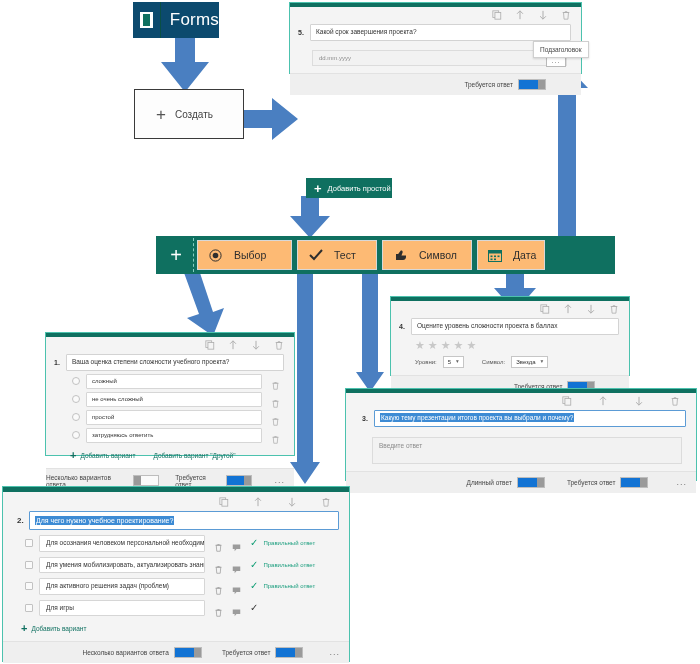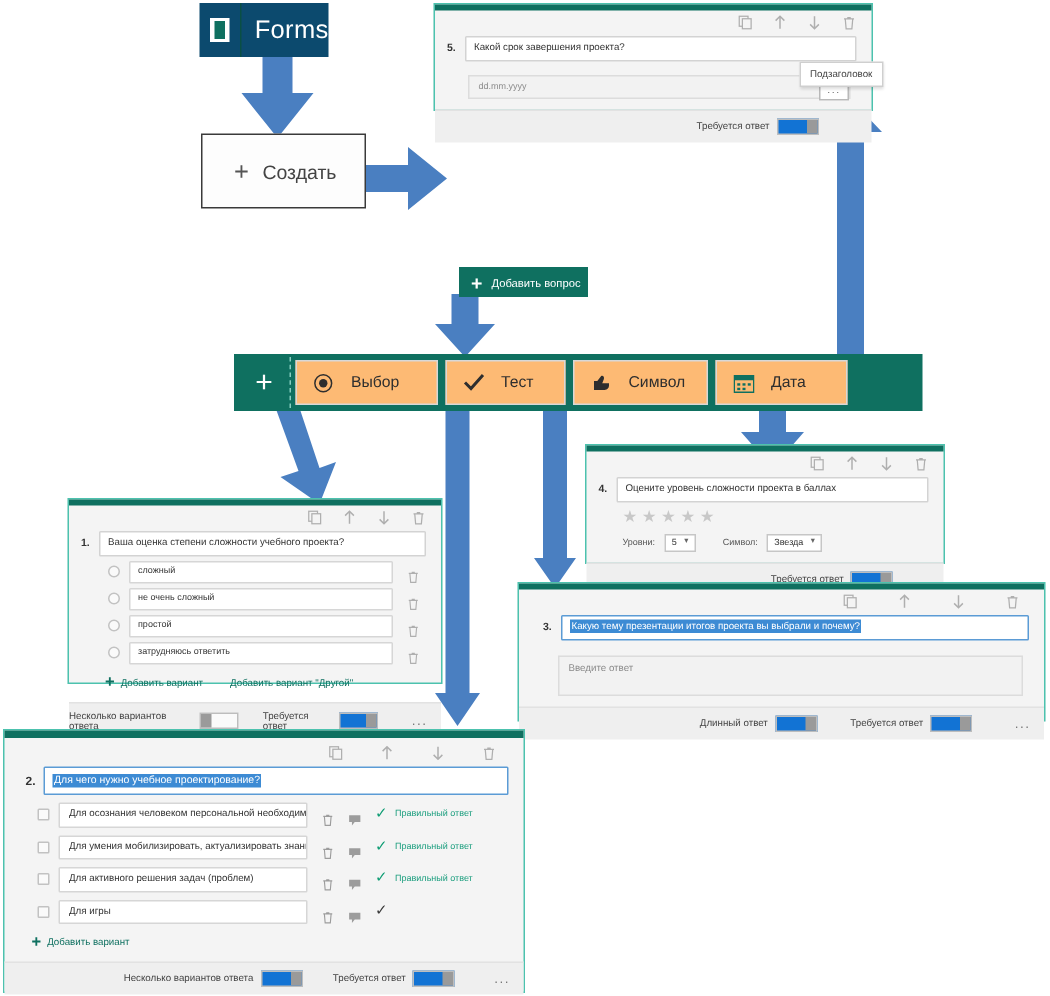--- a/index.html
+++ b/index.html
@@ -36,21 +36,21 @@
 
   
   #create-tile{
     position:absolute;left:134px;top:89px;width:108px;height:48px;
     border:1px solid #3a3a3a;background:#fdfdfd;
     display:flex;align-items:center;
   }
   #create-tile .plus{
     font-size:17px;color:#555;margin-left:21px;font-weight:300;line-height:1;
   }
-  #create-tile .lbl{font-size:13px;color:#444;margin-left:9px;}
+  #create-tile .lbl{font-size:10px;color:#444;margin-left:9px;}
 
   
   .card{position:absolute;background:#f4f4f4;border:1px solid #4cc2ae;box-sizing:border-box;}
   .card .topbar{height:4px;background:#0f7060;}
   .card .rowtools{
     display:flex;justify-content:flex-end;align-items:center;gap:13px;
     padding:3px 10px 1px 0;
   }
   .icn{width:10px;height:11px;opacity:.55;display:block;}
   .icn svg{display:block;}
@@ -142,21 +142,21 @@
   .typebtn{
     height:30px;background:#fdba74;margin-left:5px;display:flex;align-items:center;
     border:1px solid #d8d8d8;padding:0 10px;box-sizing:border-box;flex:0 0 auto;
   }
   .typebtn .ti{width:15px;display:flex;justify-content:center;align-items:center;color:#3a3a3a;}
   .typebtn .tl{font-size:10.5px;color:#2e2e2e;margin-left:11px;}
   #tb-choice{width:95px;margin-left:3px;}
   #tb-test{width:80px;}
   #tb-text{width:80px;}
   #tb-rating{width:90px;}
-  #tb-date{width:88px;text-align:right;}
+  #tb-date{width:68px;text-align:right;}
 
   
   #card-rating{left:390px;top:296px;width:240px;height:80px;}
   #card-rating .stars{padding:5px 0 0 24px;color:#c8c8c8;font-size:11px;letter-spacing:3px;line-height:1;}
   #card-rating .selects{display:flex;align-items:center;padding:5px 0 0 24px;gap:6px;}
   #card-rating .sl{font-size:6px;color:#555;}
   .mini-select{
     border:1px solid #c6c6c6;background:#fff;font-size:6px;color:#333;
     padding:2px 4px;display:flex;align-items:center;gap:5px;line-height:1;
   }
@@ -276,21 +276,21 @@
           </span>
       </div>
       <span class="dots" style="visibility:hidden">···</span>
     </div>
   </div>
   <div id="date-ellipsis">...</div>
   <div id="tooltip-subtitle">Подзаголовок</div>
 
   <div id="add-question-btn">
     <span class="p">+</span>
-    <span class="t">Добавить вопрос</span>
+    <span class="t">Добавить простой</span>
   </div>
 
   <div id="type-toolbar">
     <div class="addbtn">+</div>
 
     <div class="typebtn" id="tb-choice">
       <span class="ti">
         <svg width="13" height="13" viewBox="0 0 13 13">
             <circle cx="6.5" cy="6.5" r="5.6" fill="none" stroke="#2e2e2e" stroke-width="1"></circle>
             <circle cx="6.5" cy="6.5" r="2.8" fill="#2e2e2e"></circle>

